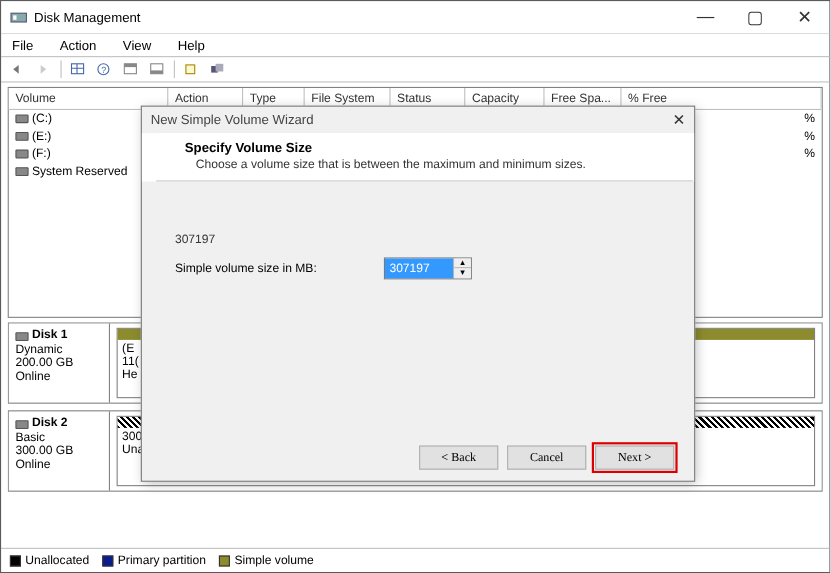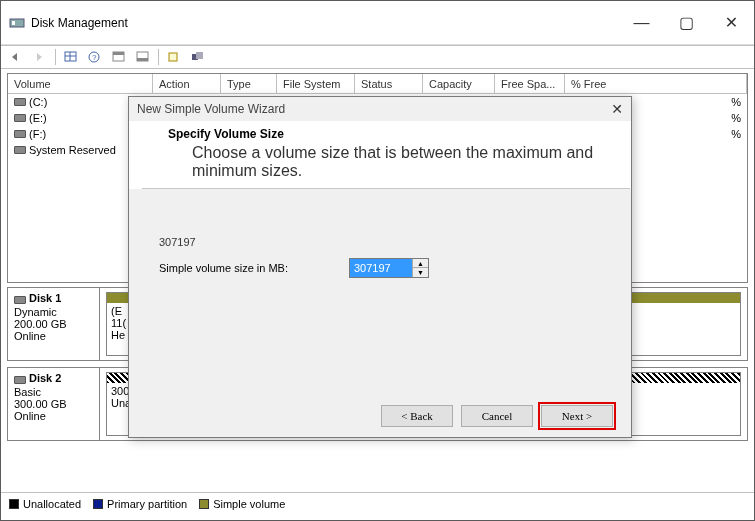--- a/index.html
+++ b/index.html
@@ -1,20 +1,20 @@
 <!DOCTYPE html>
 <html><head>
   <meta charset="utf-8">
   <style>
     * { margin: 0; padding: 0; box-sizing: border-box; font-family: 'Segoe UI', Tahoma, sans-serif; }
     body { width: 755px; height: 521px; background: #fff; position: relative; overflow: hidden; }
     
     
     .window { width: 100%; height: 100%; border: 1px solid #5a5a5a; background: #fff; }
-    .titlebar { height: 44px; display: flex; align-items: center; padding: 0 0 0 8px; border-bottom: 1px solid #dcdcdc; }
+    .titlebar { height: 30px; display: flex; align-items: center; padding: 0 0 0 8px; border-bottom: 1px solid #dcdcdc; }
     .title-icon { width: 16px; height: 16px; margin-right: 6px; }
     .title-text { font-size: 12px; flex: 1; color: #000; }
     .win-controls { display: flex; height: 100%; }
     .win-btn { width: 45px; display: flex; align-items: center; justify-content: center; cursor: pointer; color: #333; }
     
     .menubar { height: 20px; display: flex; align-items: center; padding: 0 4px; gap: 12px; font-size: 12px; }
     .menu-item { padding: 2px 6px; cursor: pointer; }
     
     .toolbar { height: 24px; border-top: 1px solid #c0c0c0; border-bottom: 1px solid #c0c0c0; display: flex; align-items: center; padding: 0 4px; gap: 2px; }
     .tool-btn { width: 22px; height: 20px; display: flex; align-items: center; justify-content: center; cursor: pointer; }
@@ -51,21 +51,21 @@
     .swatch.blue { background: #0b1c8c; }
     .swatch.olive { background: #8c8c2e; }
     
     
     .modal { position: absolute; top: 96px; left: 128px; width: 504px; height: 342px; background: #f0f0f0; border: 1px solid #7a7a7a; box-shadow: 2px 2px 10px rgba(0,0,0,0.25); display: flex; flex-direction: column; }
     .modal-title { height: 24px; display: flex; align-items: center; padding: 0 8px; font-size: 12px; color: #444; }
     .modal-close { position: absolute; top: 4px; right: 8px; font-size: 14px; cursor: pointer; color: #333; }
     .modal-head { padding: 6px 26px 8px; background: #fff; border-bottom: 1px solid #c7c7c7; margin: 0 1px;}
     .modal-head-wrap { background:#fff; margin: 0; padding-left: 12px;}
     .modal-head h3 { font-size: 12px; font-weight: bold; margin-bottom: 3px; }
-    .modal-head p { font-size: 16px; color: #333; margin-left: 24px; }
+    .modal-head p { font-size: 11px; color: #333; margin-left: 10px; }
     .modal-body { flex: 1; padding: 40px 30px; font-size: 11px; }
     .form-row { display: flex; height: 26px; align-items: center; }
     .form-row .lbl { width: 190px; }
     .form-row .val { color: #333; }
     .spinner { display: flex; align-items: center; border: 1px solid #7a7a7a; background: #fff; width: 80px; height: 20px; }
     .spinner input { border: none; width: 62px; padding: 0 4px; font-size: 11px; background: #3399ff; color: #fff; outline: none; height: 18px; }
     .spinner-btns { width: 16px; display: flex; flex-direction: column; border-left: 1px solid #aaa; }
     .spin-btn { height: 9px; display: flex; align-items: center; justify-content: center; font-size: 7px; cursor: pointer; background: #efefef; }
     .spin-btn:first-child { border-bottom: 1px solid #aaa; }
     .modal-foot { height: 42px; display: flex; align-items: center; justify-content: flex-end; padding: 0 18px; gap: 8px; }
@@ -91,20 +91,26 @@
         </div>
       <div class="win-btn">
           <span>▢</span>
         </div>
       <div class="win-btn">
           <span>✕</span>
         </div>
     </div>
   </div>
 
+  <div class="menubar">
+    <span class="menu-item">File</span>
+    <span class="menu-item">Action</span>
+    <span class="menu-item">View</span>
+    <span class="menu-item">Help</span>
+  </div>
 
   <div class="toolbar">
     <div class="tool-btn">
         <svg width="14" height="12">
           <path d="M8 2 L3 6 L8 10 Z" fill="#777"></path>
         </svg>
       </div>
     <div class="tool-btn">
         <svg width="14" height="12">
           <path d="M4 2 L9 6 L4 10 Z" fill="#ccc"></path>

